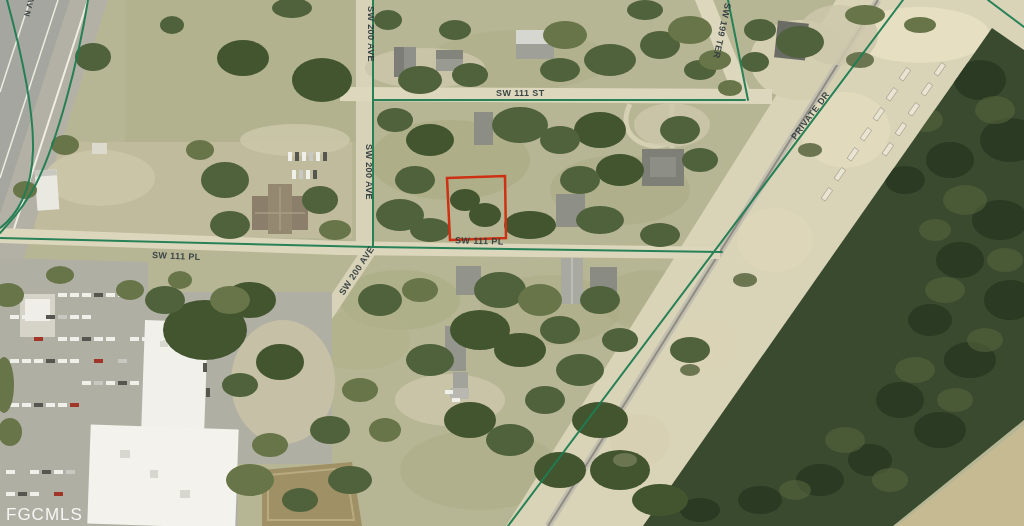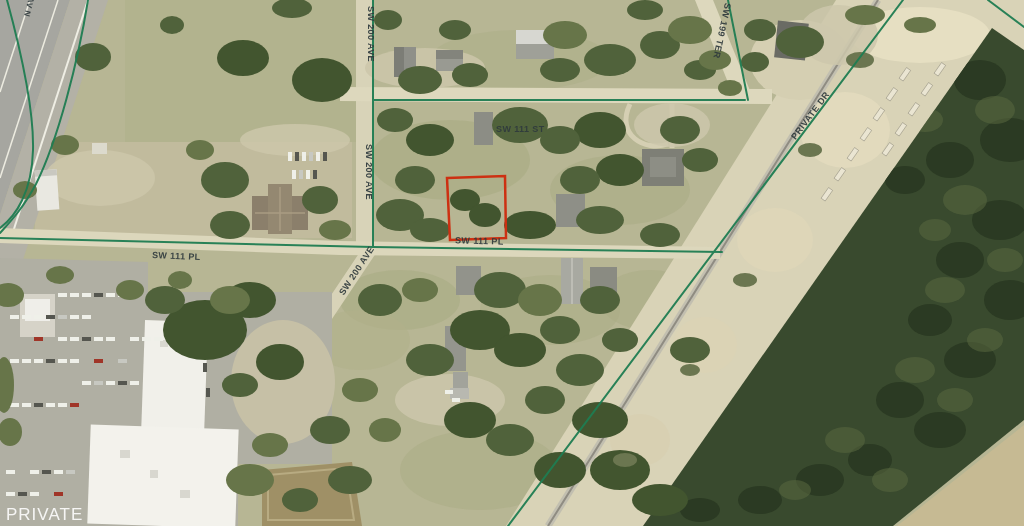--- a/index.html
+++ b/index.html
@@ -370,27 +370,27 @@
 
   <polygon points="447,178 505,176 506,238 450,240" fill="none" stroke="#cd3012" stroke-width="2.5"></polygon>
 </svg>
 
 <div class="label vert" style="left:366px;top:6px;">SW 200 AVE</div>
 
 <div class="label vert" style="left:364px;top:144px;">SW 200 AVE</div>
 
 <div class="label" style="left:338px;top:292px;transform:rotate(-57deg);transform-origin:left top;">SW 200 AVE</div>
 
-<div class="label" style="left:496px;top:89px;margin-top:36px;">SW 111 ST</div>
+<div class="label" style="left:496px;top:89px;">SW 111 ST</div>
 
 <div class="label vert" style="left:723px;top:2px;transform:rotate(12deg);transform-origin:left top;">SW 199 TER</div>
 
 <div class="label" style="left:790px;top:136px;transform:rotate(-53deg);transform-origin:left top;">PRIVATE DR</div>
 
 <div class="label" style="left:152px;top:252px;transform:rotate(2.5deg);">SW 111 PL</div>
 
 <div class="label" style="left:455px;top:237px;transform:rotate(1.5deg);">SW 111 PL</div>
 
 <div class="label vert" style="left:27px;top:-4px;font-size:8px;transform:rotate(14deg);transform-origin:left top;">AV N</div>
 
-<div class="watermark">PRIVATE</div>
+<div class="watermark">FGCMLS</div>
 
 </div>
 
 </body></html>

